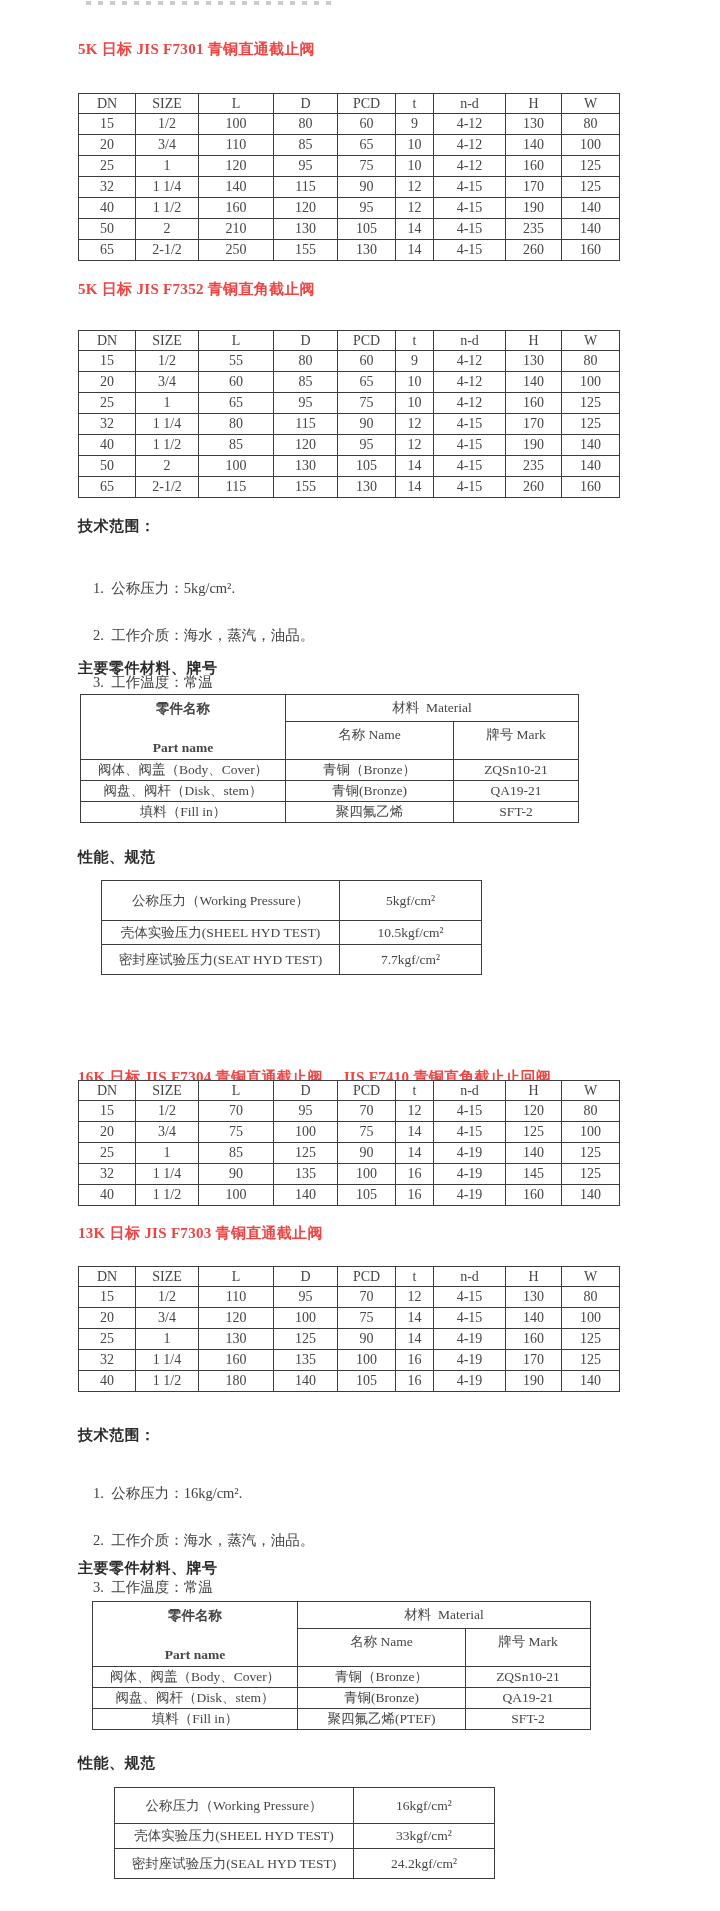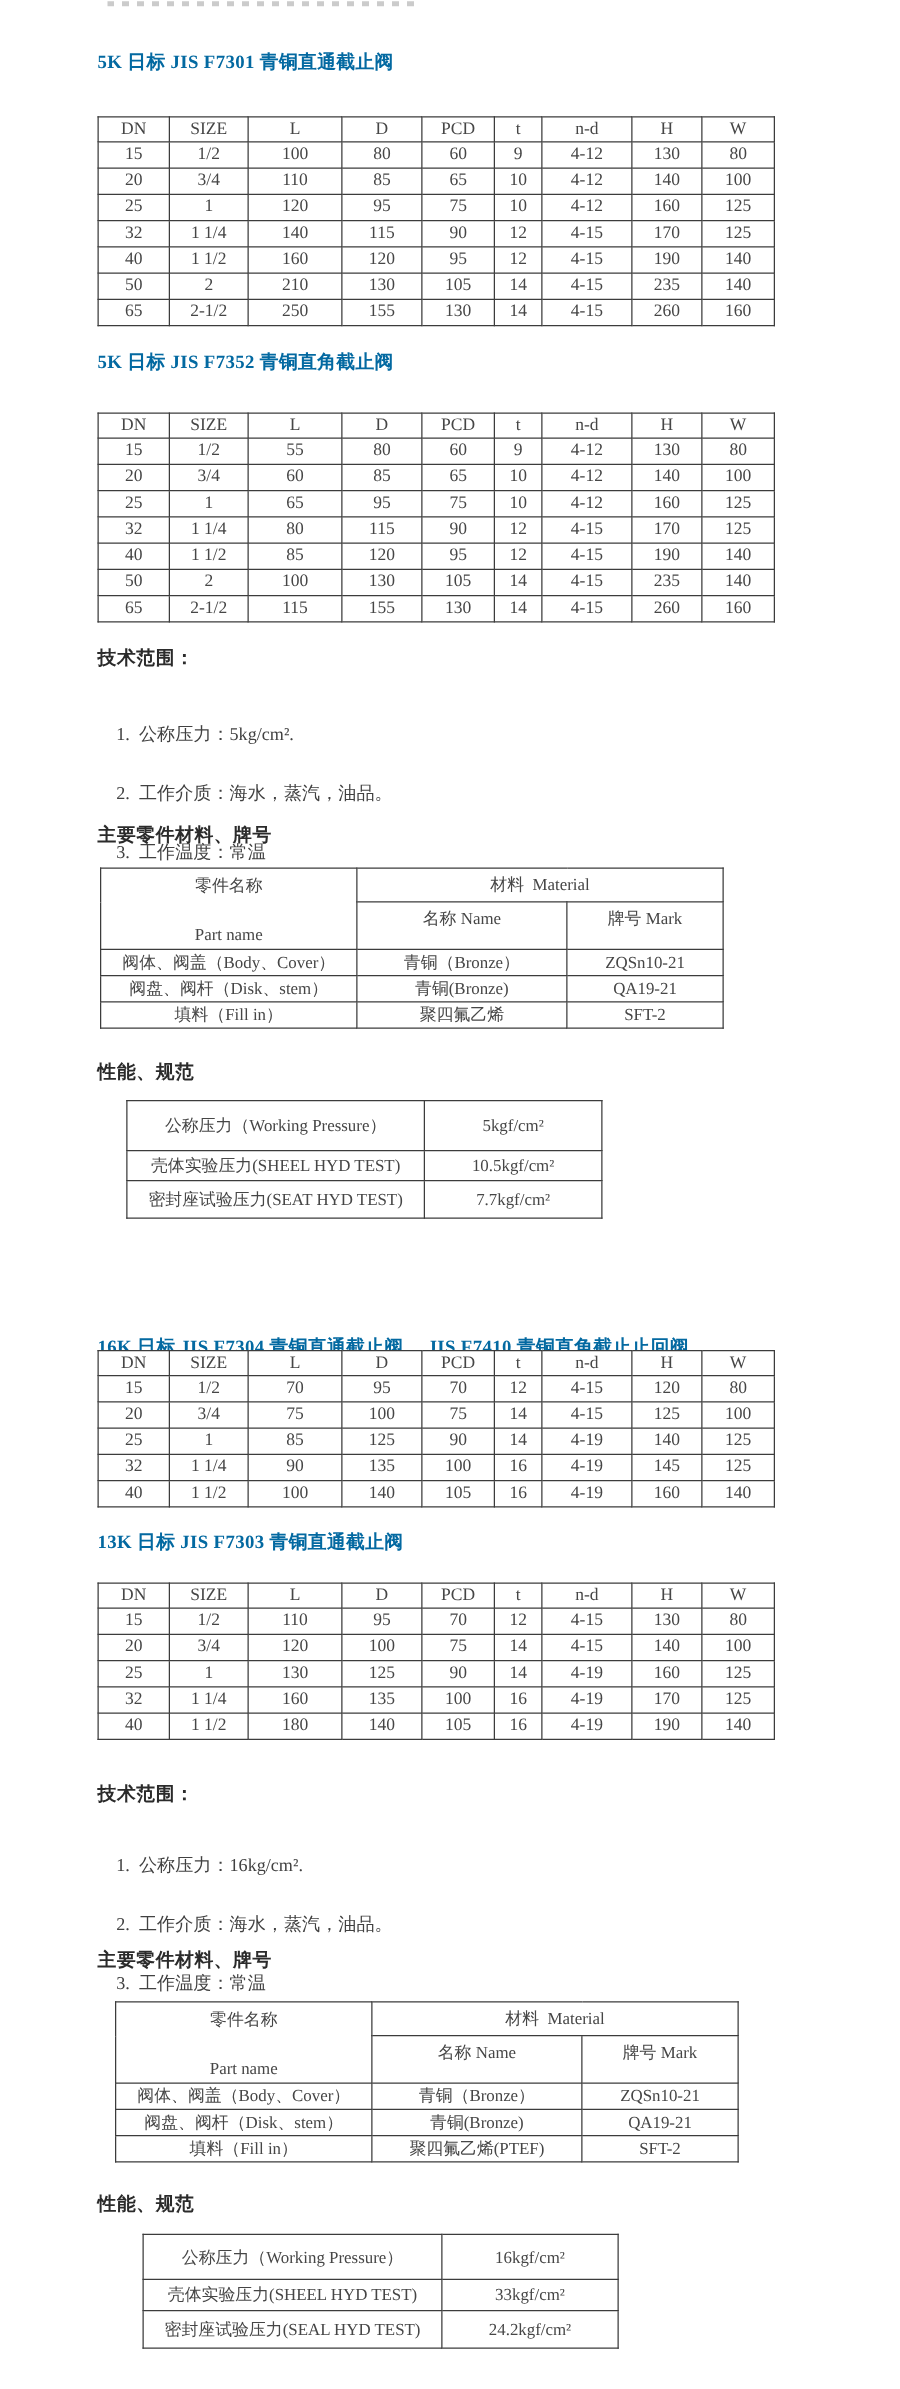--- a/index.html
+++ b/index.html
@@ -1,38 +1,38 @@
 <!DOCTYPE html>
 <html><head>
 <meta charset="utf-8">
 <style>
   html,body{margin:0;padding:0;background:#ffffff;}
   .page{position:relative;width:720px;height:1911px;background:#ffffff;overflow:hidden;
         font-family:"Liberation Serif","DejaVu Serif",serif;color:#3d3d3d;}
   .abs{position:absolute;}
   .remnant{background:repeating-linear-gradient(90deg,#b5b5b5 0 5px,transparent 5px 12px);opacity:.7;}
-  .h-title{font-weight:bold;font-size:15px;color:#0369a1;white-space:nowrap;letter-spacing:.3px;}
+  .h-title{font-weight:bold;font-size:15px;color:#ef4444;white-space:nowrap;letter-spacing:.3px;}
   .sec-title{font-weight:bold;font-size:15px;color:#2b2b2b;white-space:nowrap;letter-spacing:.5px;}
 
   table{border-collapse:collapse;table-layout:fixed;background:#fff;}
   td,th{border:1px solid #3c3c3c;font-weight:normal;padding:0;overflow:hidden;}
 
   .dim-table{width:541px;font-size:14px;color:#464646;padding-left:32px;}
   .dim-table th,.dim-table td{text-align:center;}
   .dim-table thead tr{height:20px;}
   .dim-table tbody tr{height:21px;}
 
   .mat-table{width:498px;font-size:13.5px;color:#464646;}
   .mat-table td{text-align:center;}
   .mat-table tr.mh1{height:27px;}
   .mat-table tr.mh2{height:37px;}
   .mat-table tr.mh2 td{vertical-align:top;padding-top:4px;}
   .mat-table tbody tr{height:21px;}
   .mat-hdr{white-space:pre;vertical-align:middle;}
-  .part-cell{vertical-align:top;}
+  .part-cell{vertical-align:top;font-weight:bold;}
   .part-cell .pc-inner{display:flex;flex-direction:column;justify-content:space-between;height:64px;
                        box-sizing:border-box;padding:5px 0 3px 0;}
   .perf-table{width:380px;font-size:13.5px;color:#464646;margin-left:16px;}
   .perf-table td{text-align:center;}
   .perf1 tbody tr:nth-child(1){height:40px;}
   .perf1 tbody tr:nth-child(2){height:24px;}
   .perf1 tbody tr:nth-child(3){height:30px;}
   .perf2 tbody tr:nth-child(1){height:36px;}
   .perf2 tbody tr:nth-child(2){height:25px;}
   .perf2 tbody tr:nth-child(3){height:30px;padding-left:16px;}

